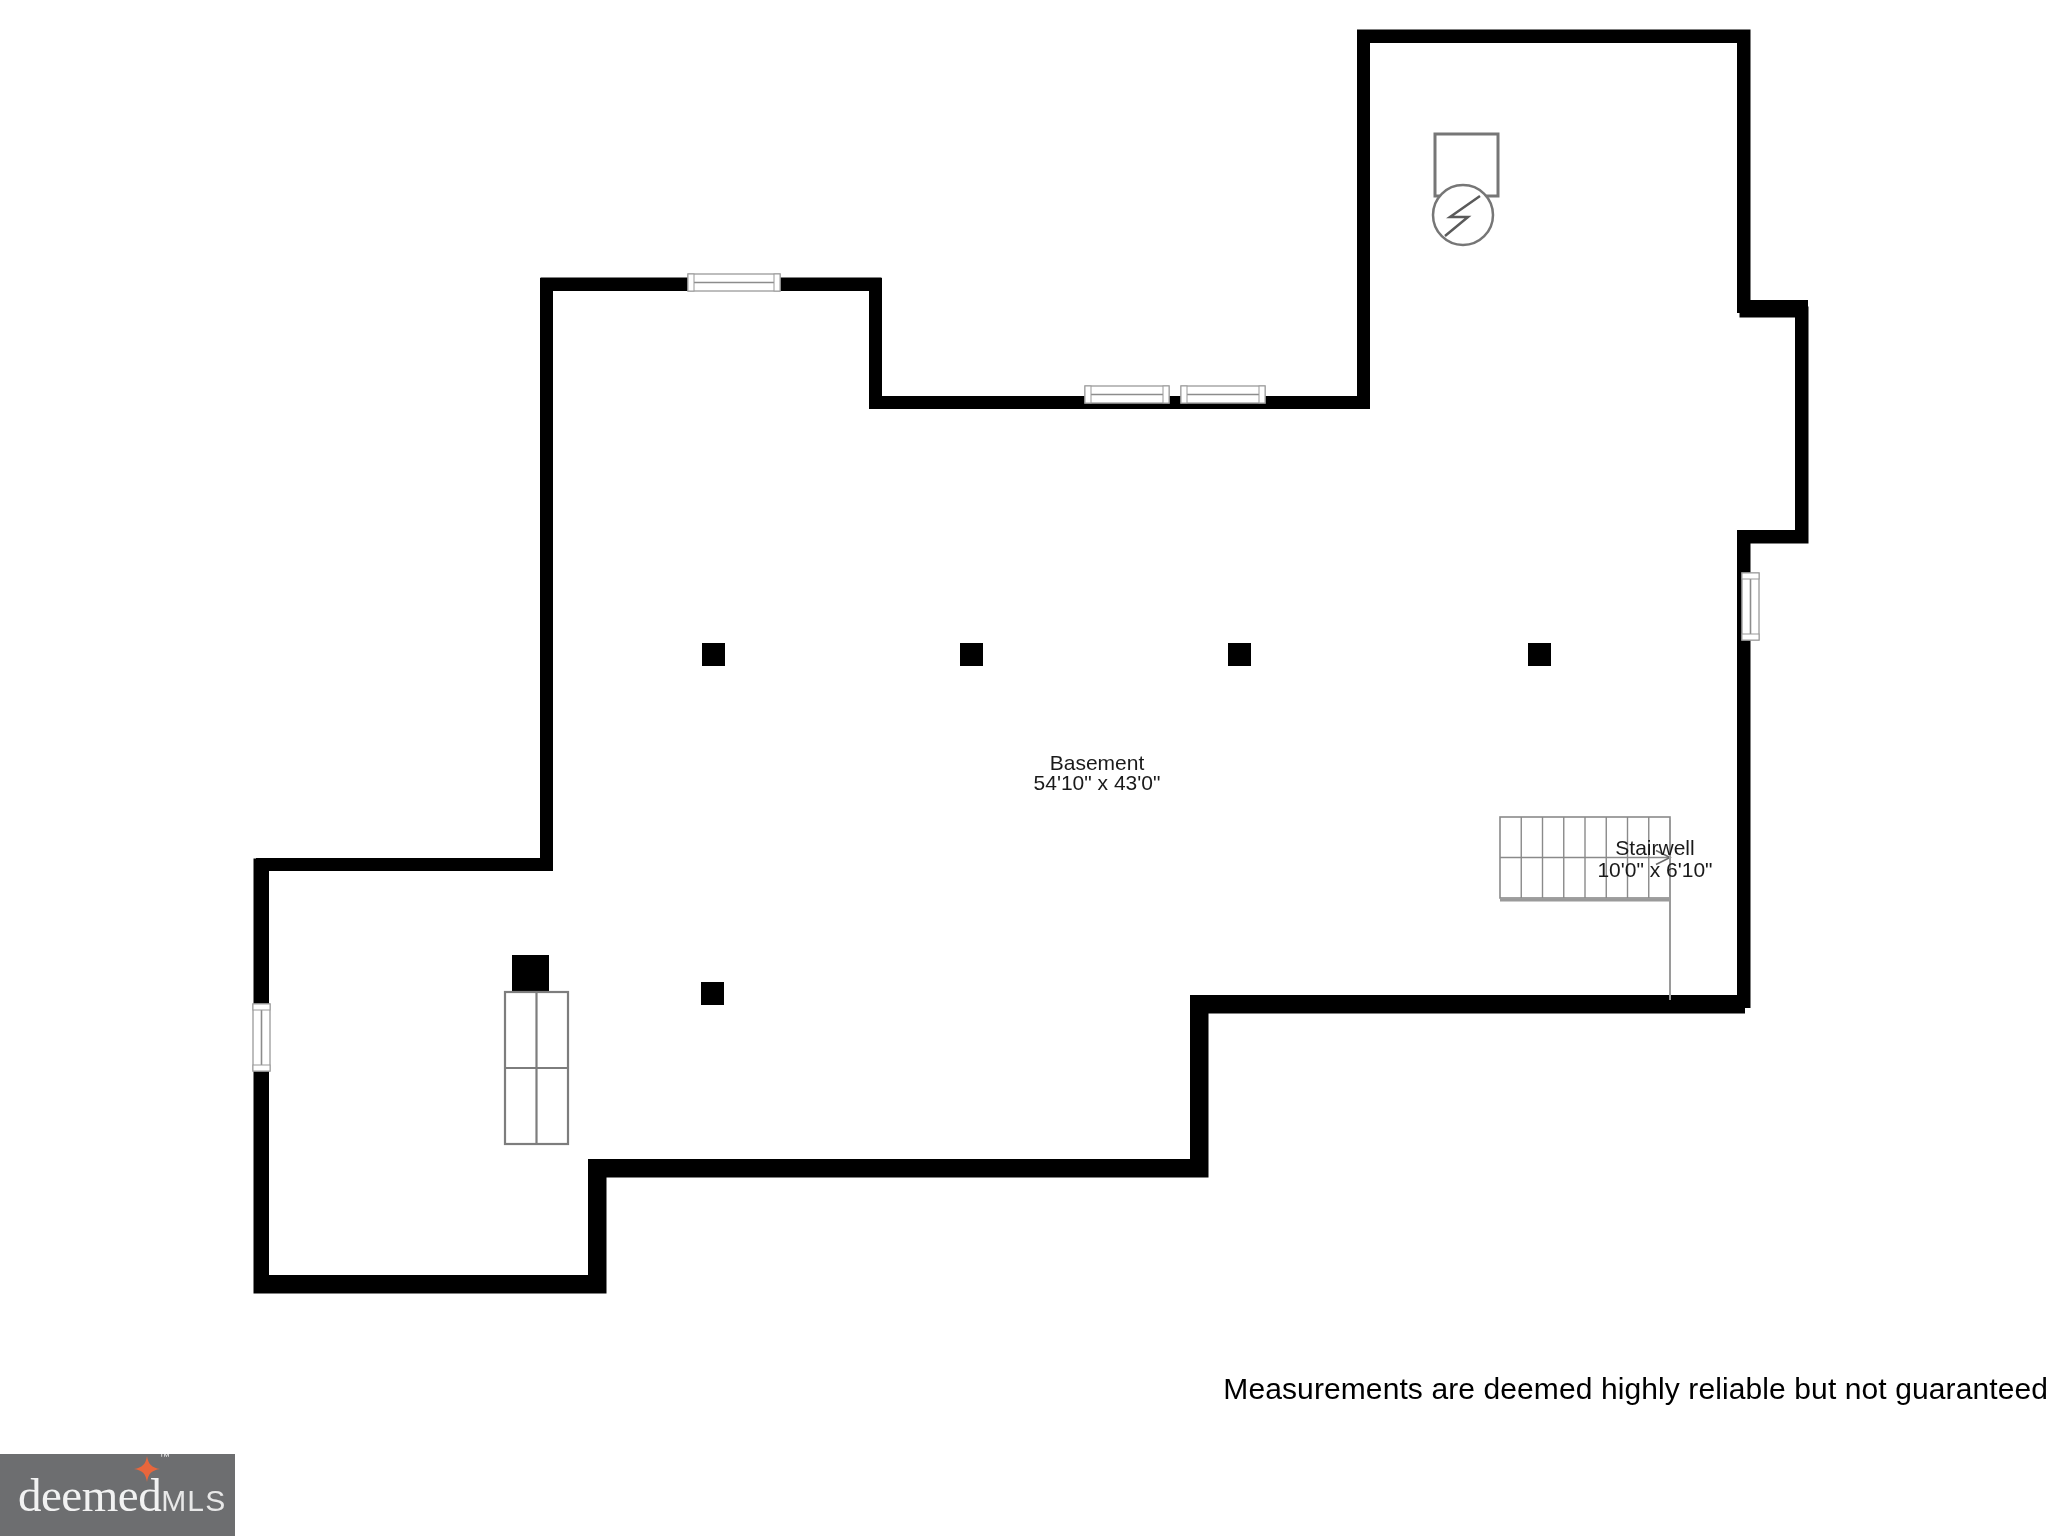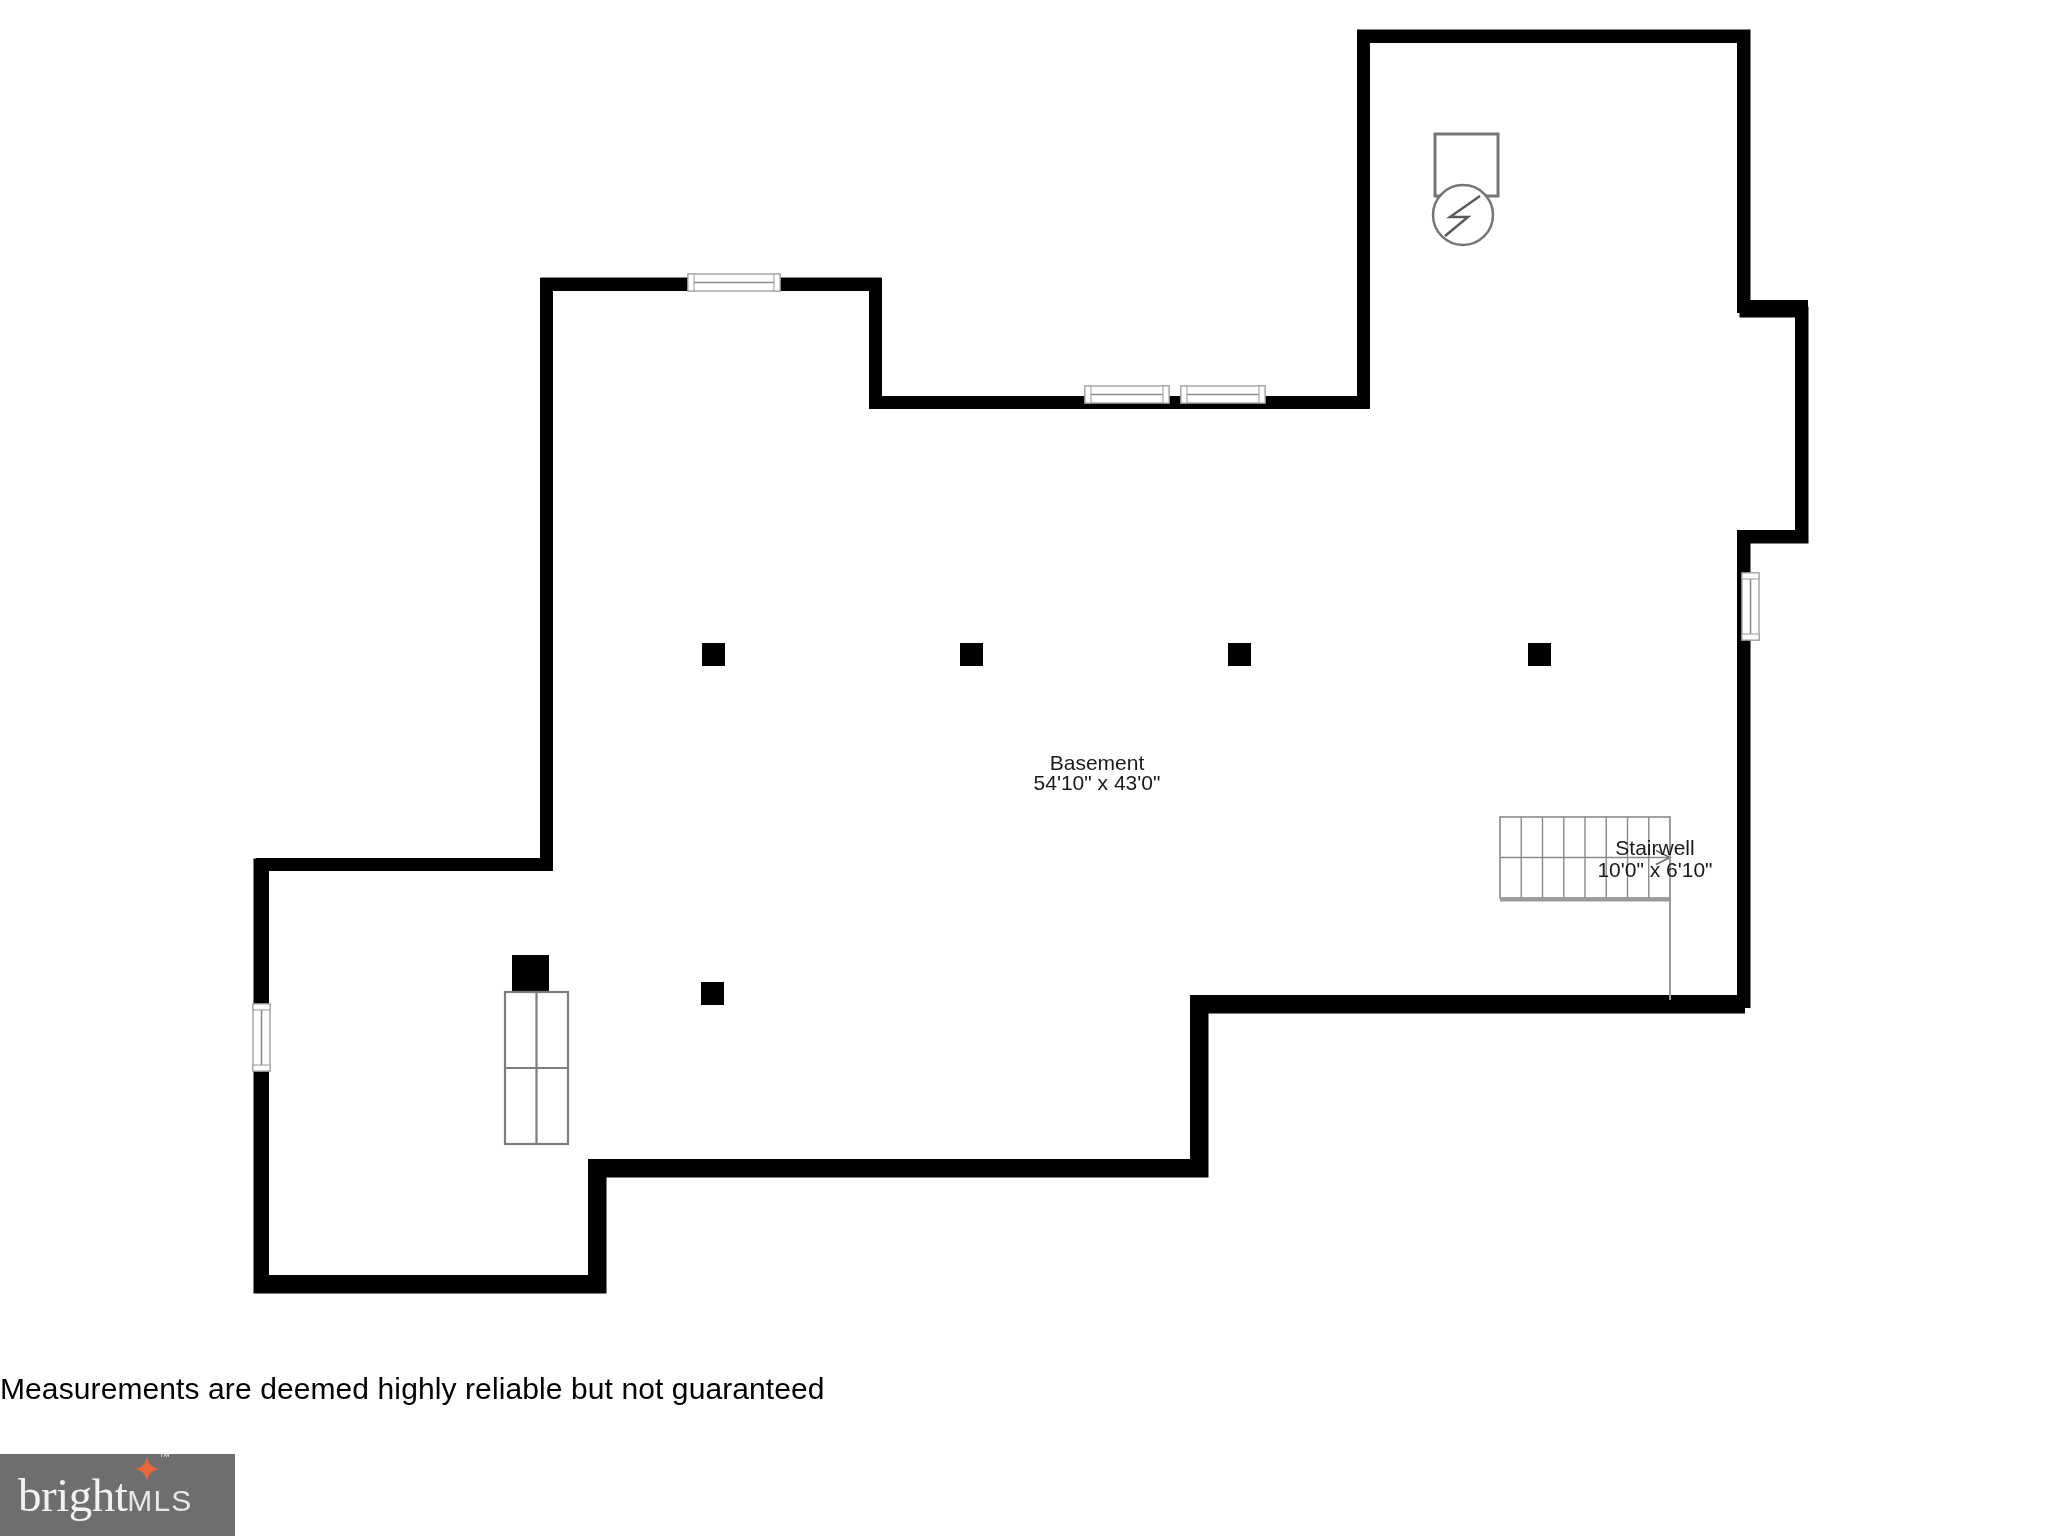--- a/index.html
+++ b/index.html
@@ -37,21 +37,21 @@
   .room-label-dims {
     font-family: "Liberation Sans", sans-serif;
     font-size: 21px;
     fill: #1a1a1a;
   }
   .disclaimer {
     position: absolute;
     left: 0;
     top: 1372px;
     width: 2048px;
-    text-align: left;
+    text-align: right;
     font-family: "Liberation Sans", sans-serif;
     font-size: 30px;
     color: #000000;
     letter-spacing: 0.1px;
   }
   
   .logo-block {
     position: absolute;
     left: 0;
     top: 1454px;
@@ -222,21 +222,21 @@
       <text class="room-label-name" x="1655" y="855" text-anchor="middle">Stairwell</text>
       <text class="room-label-dims" x="1655" y="877" text-anchor="middle">10'0" x 6'10"</text>
     </g>
 
   </svg>
 
   <div class="disclaimer">Measurements are deemed highly reliable but not guaranteed</div>
 
   <div class="logo-block">
     <div class="logo-inner">
-      <span class="logo-bright">bright</span>
+      <span class="logo-bright">deemed</span>
       <svg class="logo-star" viewBox="0 0 26 26">
         <path d="M13 0 C14.2 8.2 17.8 11.8 26 13 C17.8 14.2 14.2 17.8 13 26 C11.8 17.8 8.2 14.2 0 13 C8.2 11.8 11.8 8.2 13 0 Z" fill="#e8663c"></path>
       </svg>
       <span class="logo-tm">™</span>
       <span class="logo-mls">MLS</span>
     </div>
   </div>
 
 </div>
 

